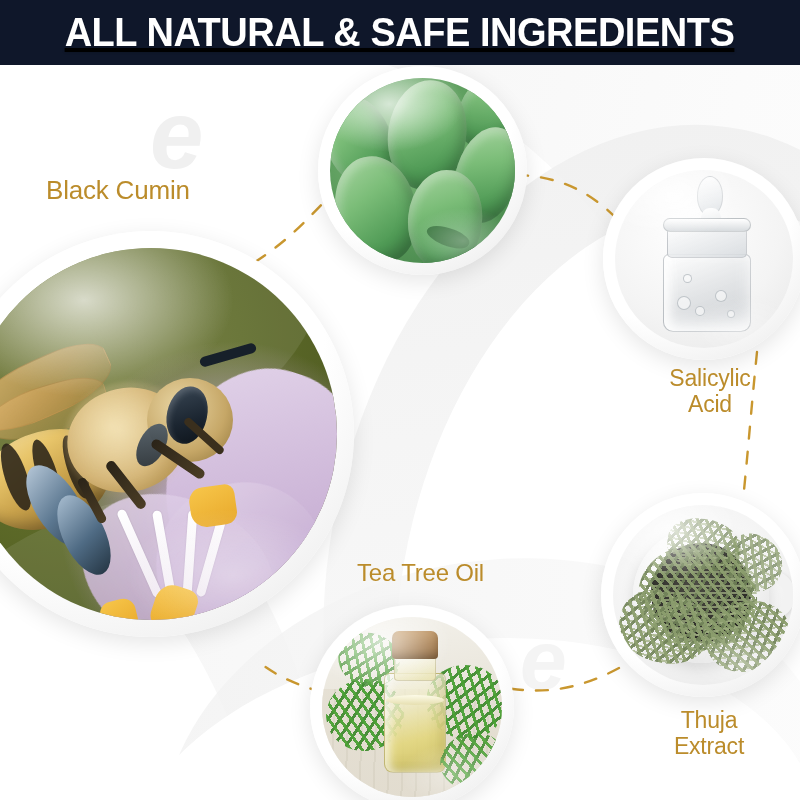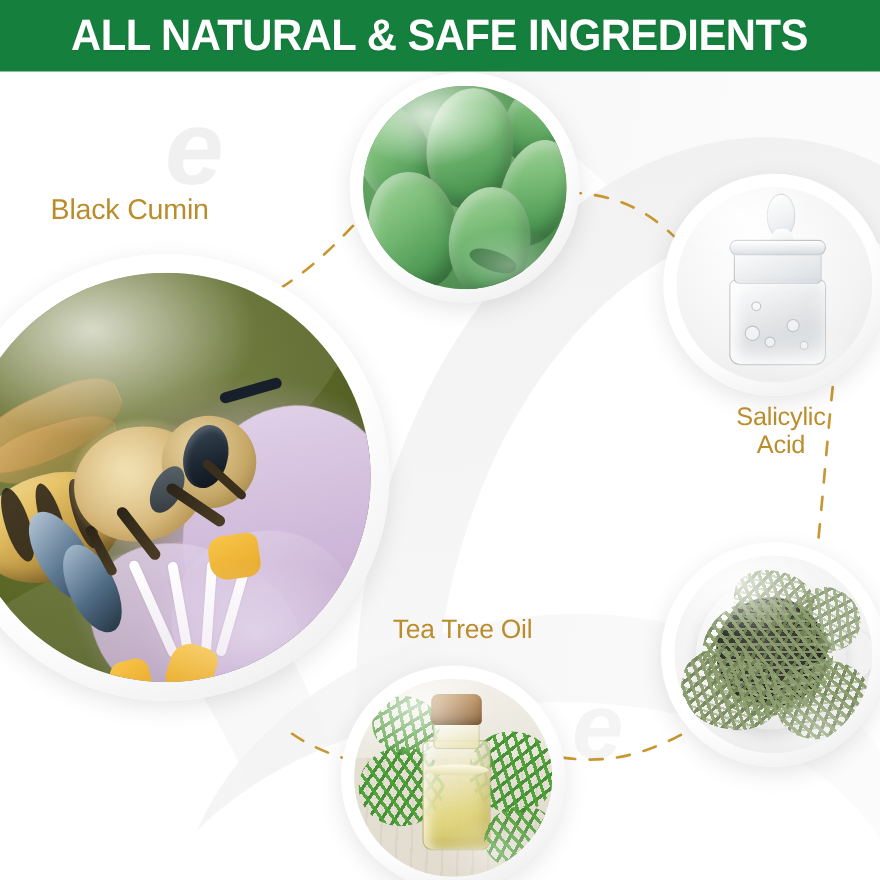--- a/index.html
+++ b/index.html
@@ -100,25 +100,26 @@
     font-style:italic;
     line-height:120px;
     user-select:none;
   }
 
   
   .banner {
     position:absolute;
     left:0; top:0;
     width:800px; height:65px;
-    background:#15803d;
+    background:#0f172a;
     display:flex;
     align-items:center;
     justify-content:center;
     z-index:40;
+    text-decoration:underline;
   }
   .banner-title {
     color:#ffffff;
     font-size:40px;
     font-weight:700;
     letter-spacing:-0.5px;
     white-space:nowrap;
     transform:scaleX(.95);
     text-shadow:0 1px 2px rgba(0,0,0,.12);
     font-family:"Liberation Sans", sans-serif;
@@ -637,18 +638,20 @@
   </div>
 
   <div class="label" id="label-black-cumin">Black Cumin</div>
 
 
   <div class="label" id="label-salicylic">Salicylic
 Acid</div>
 
   <div class="label" id="label-tea-tree">Tea Tree Oil</div>
 
+  <div class="label" id="label-thuja">Thuja
+Extract</div>
 
   <div class="banner">
     <div class="banner-title">ALL NATURAL &amp; SAFE INGREDIENTS</div>
   </div>
 
 </div>
 
 </body></html>

